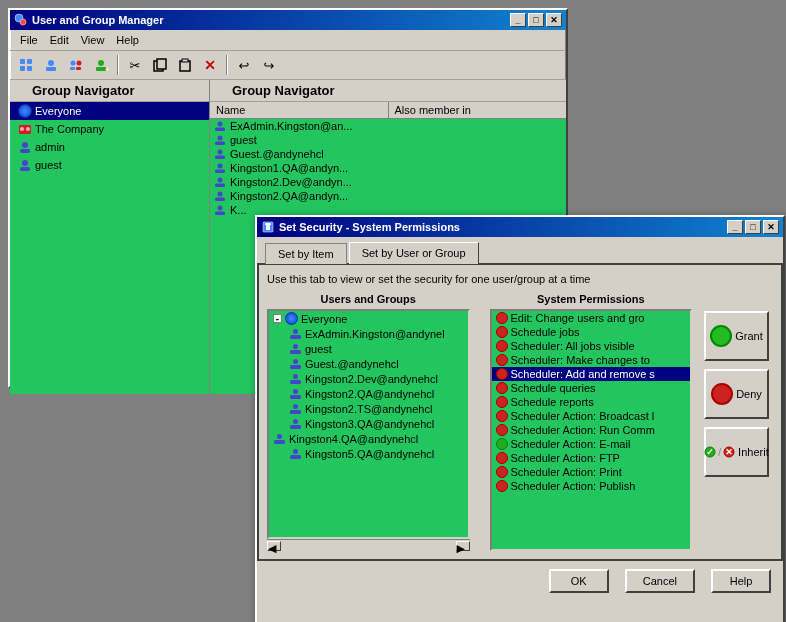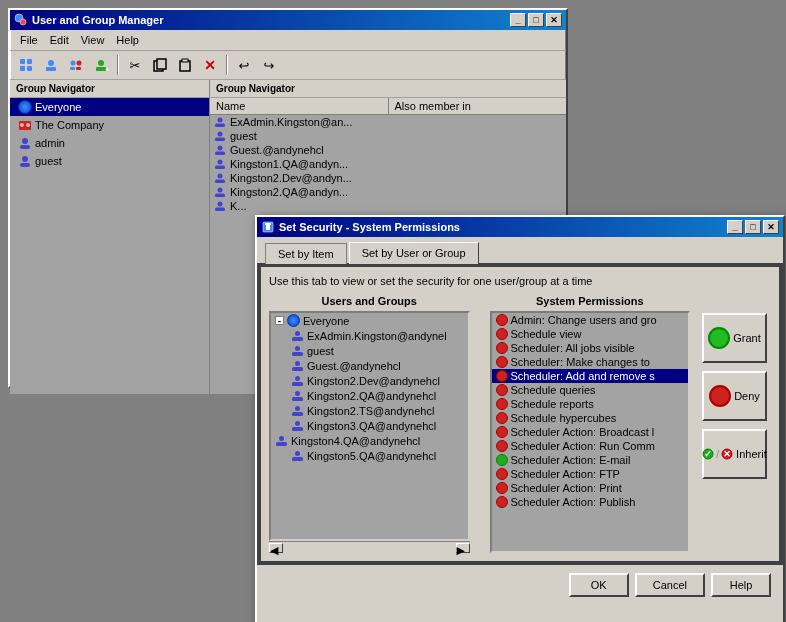--- a/index.html
+++ b/index.html
@@ -101,22 +101,22 @@
     }
 
     
     .main-content {
       display: flex;
       height: calc(100% - 60px);
     }
 
     .panel-header {
       background: #d4d0c8;
-      padding: 3px 6px;
-      font-size: 10px;
+      padding: 3px 22px;
+      font-size: 13px;
       font-weight: bold;
       border-bottom: 1px solid #a0a0a0;
     }
 
     
     .tree-item {
       display: flex;
       align-items: center;
       padding: 2px 4px;
       cursor: pointer;
@@ -175,21 +175,21 @@
 
     .tab-content {
       border: 1px solid #808080;
       background: #d4d0c8;
       padding: 8px;
       margin: 0 4px;
     }
 
     
     .listbox {
-      background: #a3a3a3;
+      background: #22c55e;
       border: 2px inset #d4d0c8;
       overflow-y: auto;
       font-size: 11px;
     }
 
     .listbox-item {
       display: flex;
       align-items: center;
       padding: 1px 4px;
       gap: 3px;
@@ -505,21 +505,21 @@
       <div class="title-btn">□</div>
       <div class="title-btn">✕</div>
     </div>
   </div>
 
   <div class="tab-bar">
     <div class="tab">Set by Item</div>
     <div class="tab active">Set by User or Group</div>
   </div>
 
-  <div class="tab-content" style="margin:0; border:4px solid #404040; padding:8px; background:#d4d0c8;">
+  <div class="tab-content" style="margin:0; border:2px solid #404040; padding:8px; background:#d4d0c8;">
     <div class="description-text">Use this tab to view or set the security for one user/group at a time</div>
 
     <div style="display:flex; gap:8px; height:260px;">
 
       <div style="flex:1; display:flex; flex-direction:column;">
         <div class="pane-title">Users and Groups</div>
         <div class="listbox" style="flex:1; overflow-y:auto;">
 
           <div class="listbox-item">
             <span class="minus-icon">-</span>
@@ -598,49 +598,45 @@
         </div>
       </div>
 
       <div style="width:4px;"></div>
 
       <div style="flex:1; display:flex; flex-direction:column;">
         <div class="pane-title">System Permissions</div>
         <div class="listbox" style="flex:1; overflow-y:auto;">
           <div class="listbox-item">
             <span class="icon-perm-red"></span>
-            <span>Admin: Change users and gro</span>
-          </div>
-          <div class="listbox-item">
-            <span class="icon-perm-red"></span>
-            <span>Schedule view</span>
+            <span>Edit: Change users and gro</span>
+          </div>
+          <div class="listbox-item">
+            <span class="icon-perm-red"></span>
+            <span>Schedule jobs</span>
           </div>
           <div class="listbox-item">
             <span class="icon-perm-red"></span>
             <span>Scheduler: All jobs visible</span>
           </div>
           <div class="listbox-item">
             <span class="icon-perm-red"></span>
             <span>Scheduler: Make changes to</span>
           </div>
           <div class="listbox-item selected">
             <span class="icon-perm-red"></span>
             <span>Scheduler: Add and remove s</span>
           </div>
           <div class="listbox-item">
             <span class="icon-perm-red"></span>
             <span>Schedule queries</span>
           </div>
           <div class="listbox-item">
             <span class="icon-perm-red"></span>
             <span>Schedule reports</span>
-          </div>
-          <div class="listbox-item">
-            <span class="icon-perm-red"></span>
-            <span>Schedule hypercubes</span>
           </div>
           <div class="listbox-item">
             <span class="icon-perm-red"></span>
             <span>Scheduler Action: Broadcast l</span>
           </div>
           <div class="listbox-item">
             <span class="icon-perm-red"></span>
             <span>Scheduler Action: Run Comm</span>
           </div>
           <div class="listbox-item">
@@ -683,18 +679,18 @@
                 <circle cx="6" cy="6" r="5" fill="#cc2222" stroke="#aa0000" stroke-width="1"></circle>
                 <text x="6" y="9" text-anchor="middle" fill="white" font-size="9" font-weight="bold">✕</text>
               </svg>
           </div>
           <span>Inherit</span>
         </div>
       </div>
     </div>
   </div>
 
-  <div style="display:flex; justify-content:flex-end; gap:6px; padding:8px 12px 8px;">
+  <div style="display:flex; justify-content:flex-end; gap:16px; padding:8px 12px 8px;">
     <button class="btn">OK</button>
     <button class="btn">Cancel</button>
     <button class="btn">Help</button>
   </div>
 </div>
 
 </body></html>

